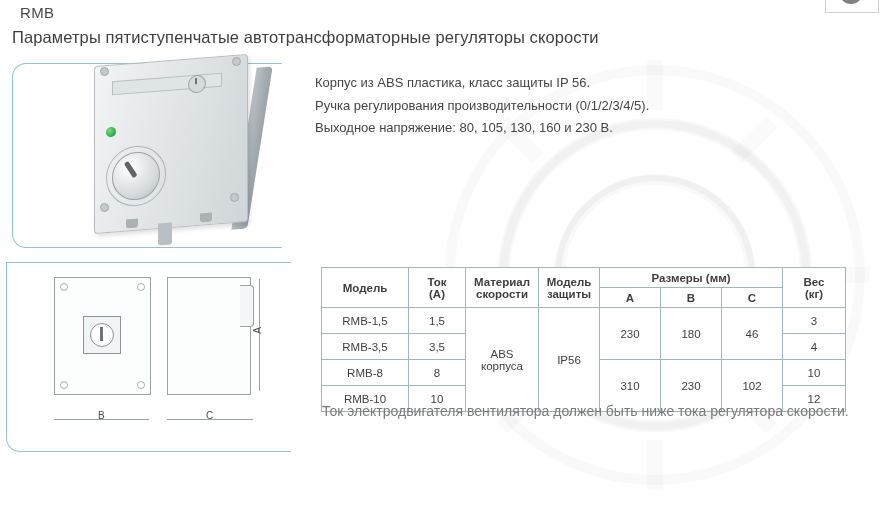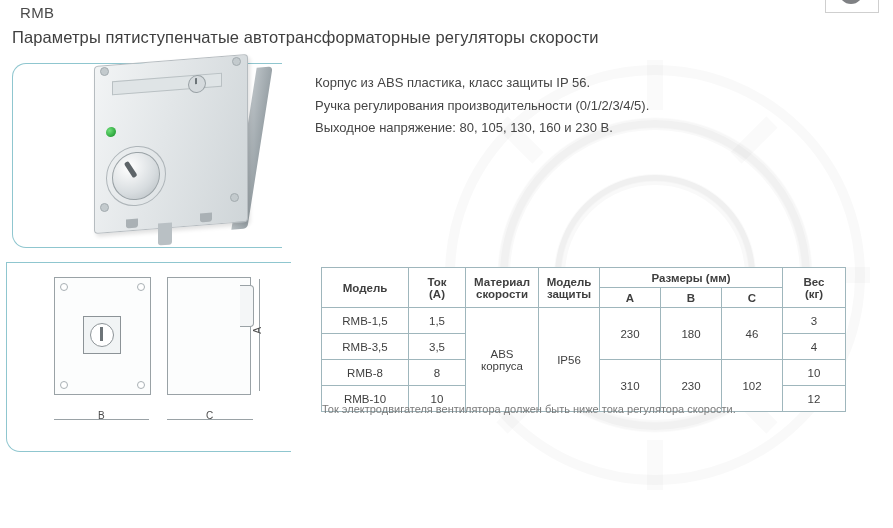--- a/index.html
+++ b/index.html
@@ -344,21 +344,21 @@
   .col-cur { width: 56px; }
   .col-mat { width: 72px; margin-top: 24px; }
   .col-prot { width: 60px; }
   .col-dim { width: 60px; }
   .col-weight { width: 62px; }
   .td-model { text-align: left; padding-left: 7px; }
   .table-note {
     position: absolute;
     left: 322px;
     top: 403px;
-    font-size: 11px;
+    font-size: 14px;
     color: #7a7a7a;
     white-space: nowrap;
   }
 </style>
 </head>
 <body>
 
 <div class="bg-watermark"></div>
 <svg class="bg-gear-teeth" viewBox="0 0 450 450">
   <g fill="none" stroke="rgba(0,0,0,0.05)" stroke-width="10">

